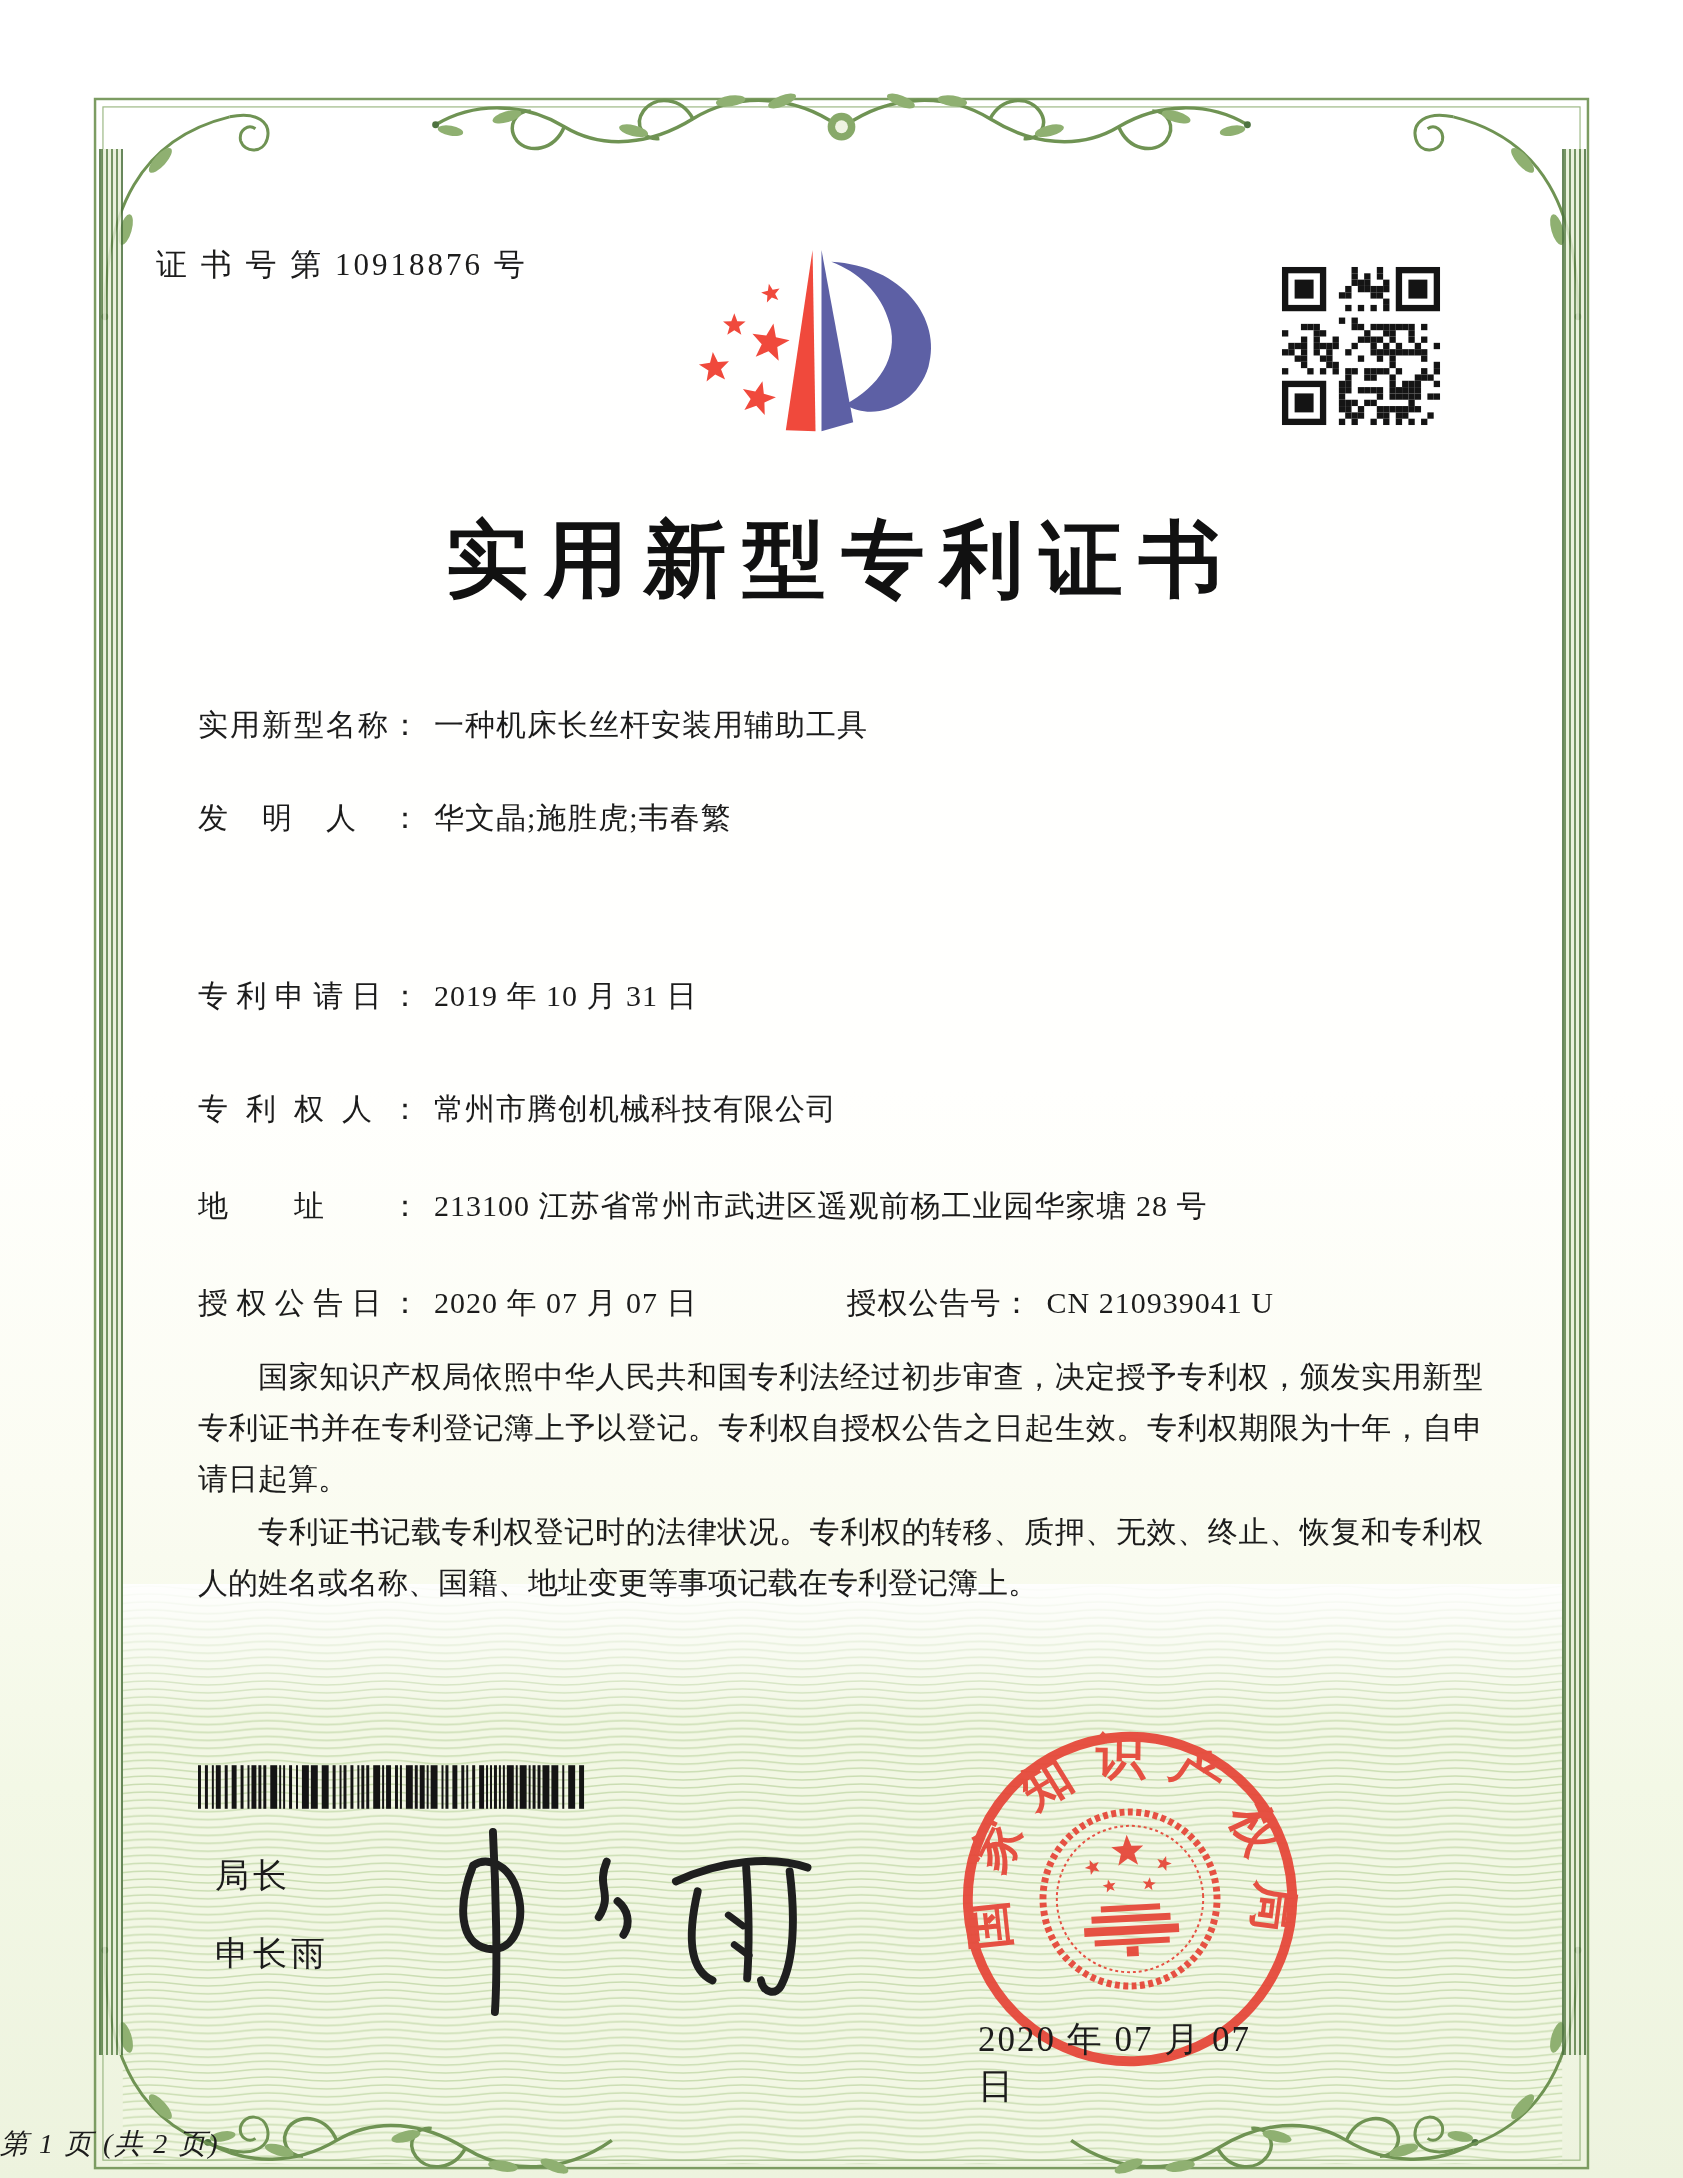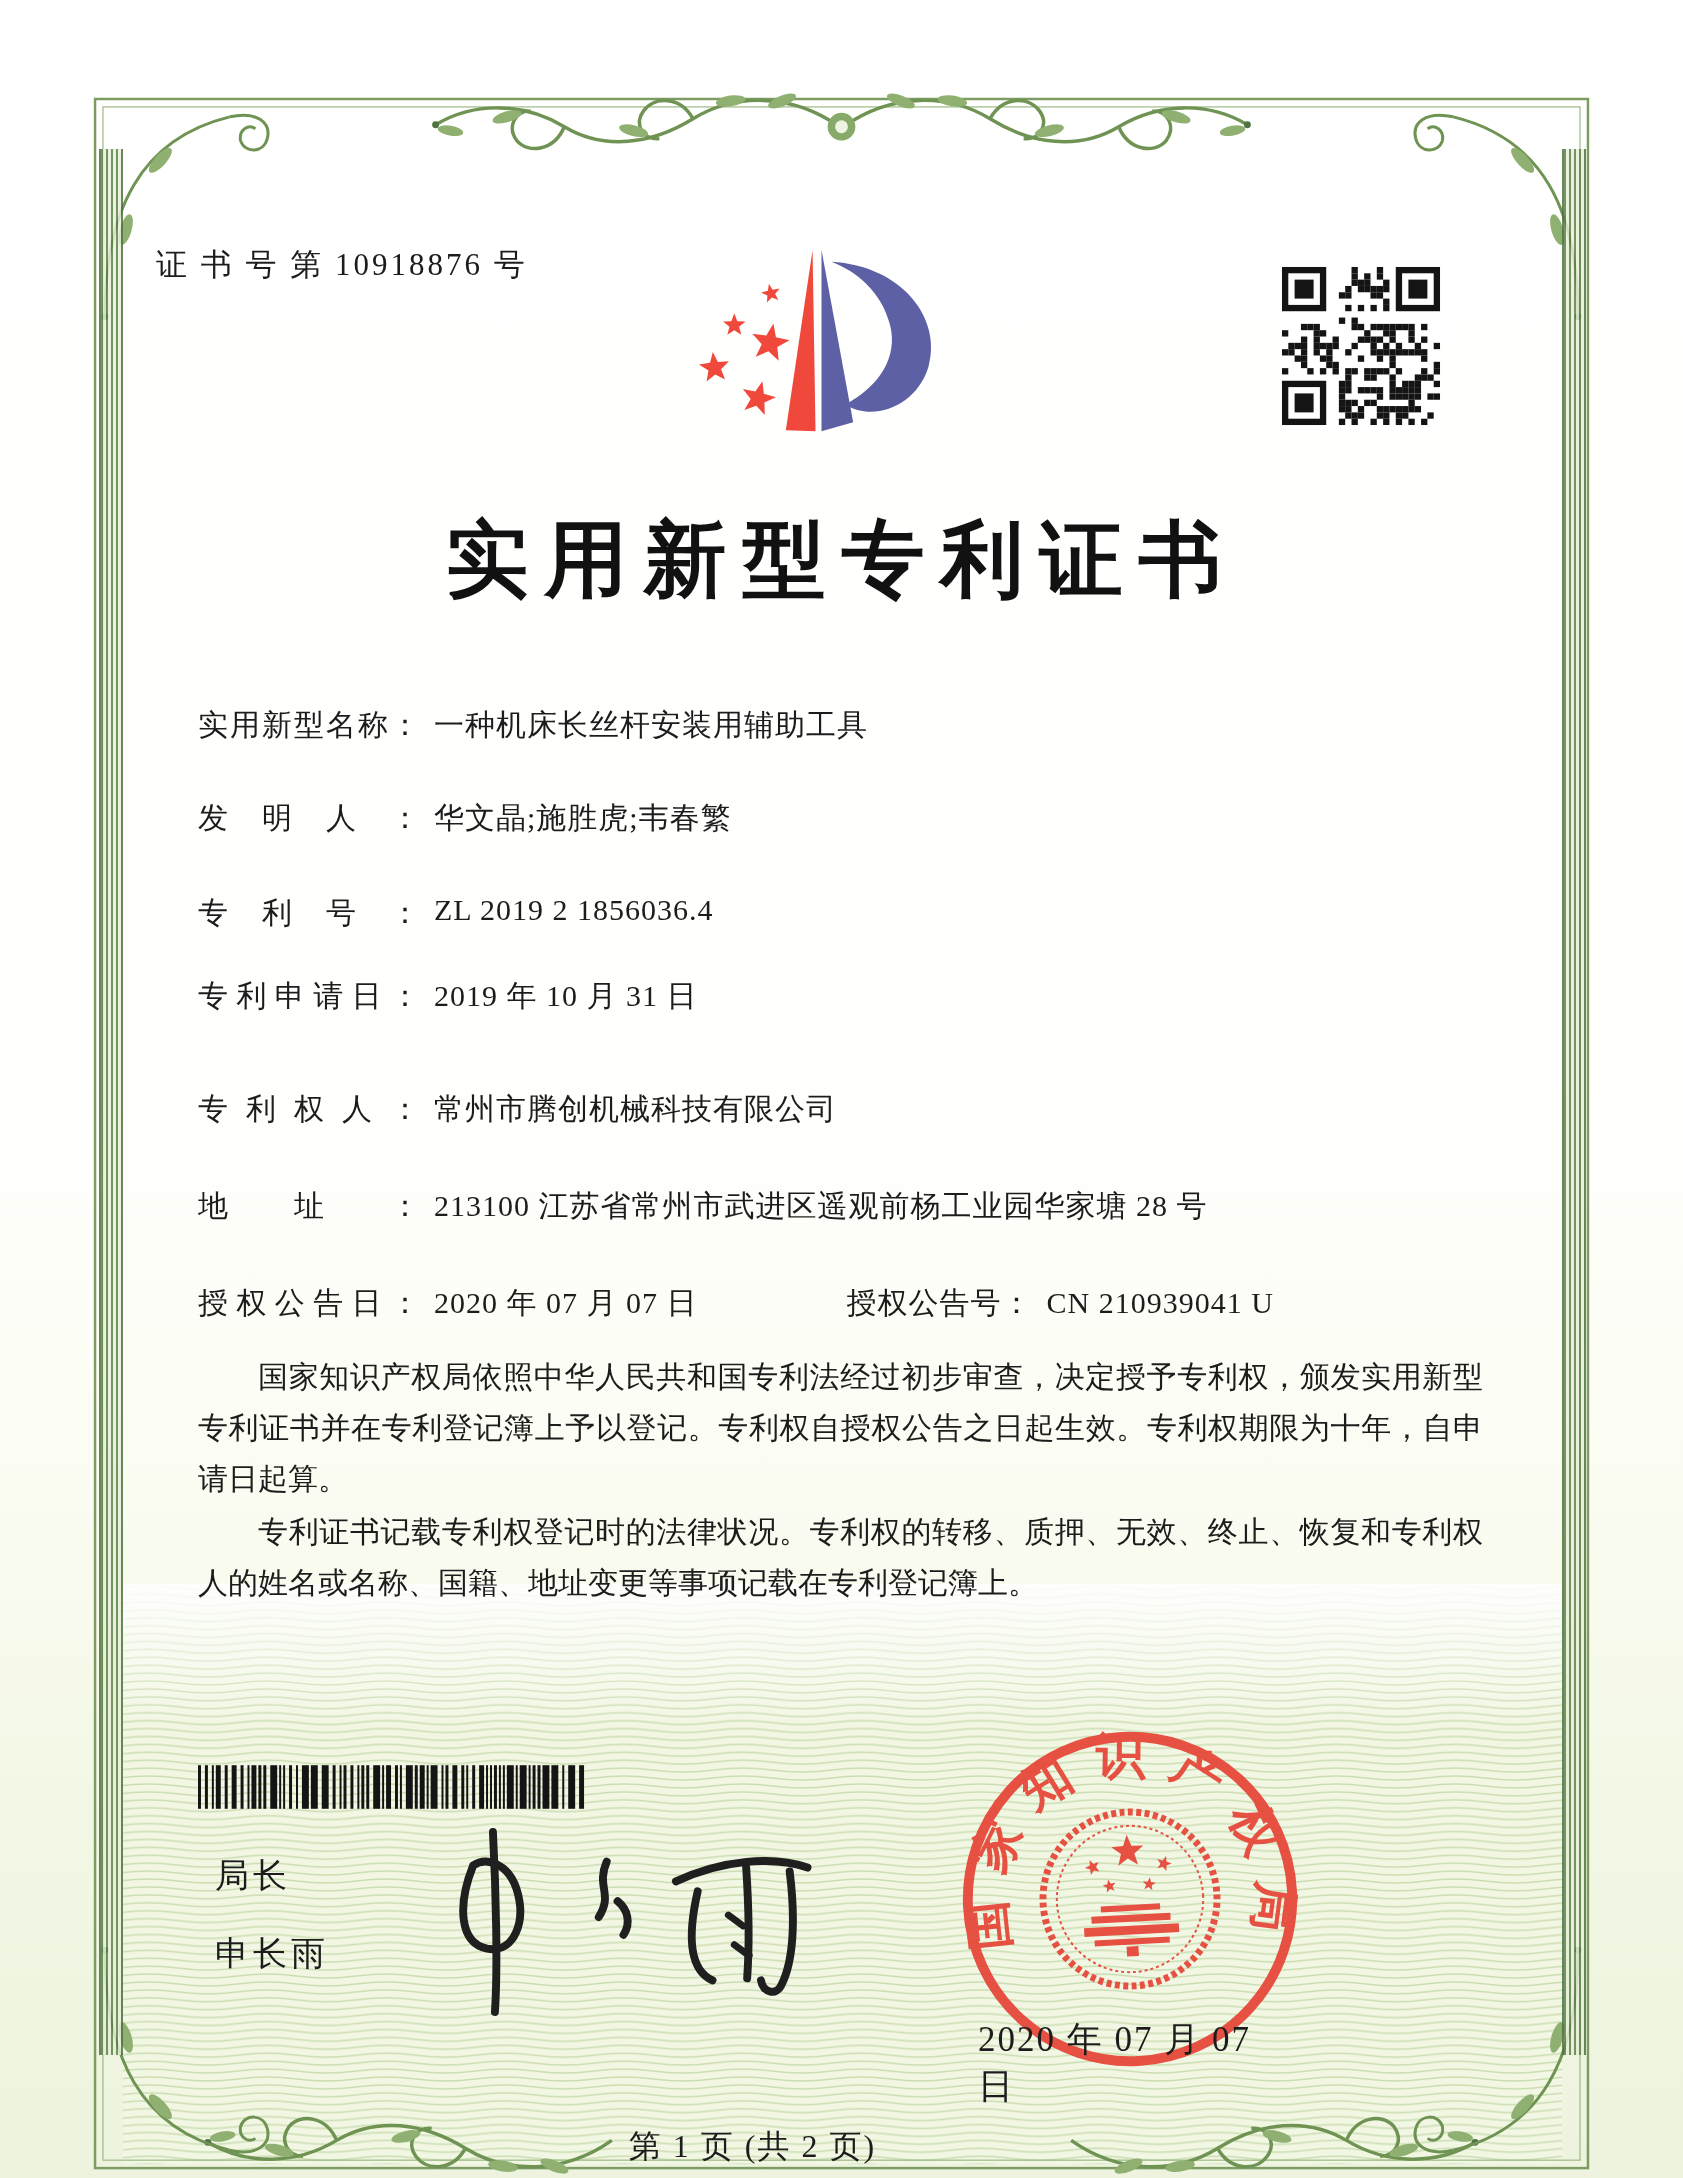--- a/index.html
+++ b/index.html
@@ -19,21 +19,21 @@
   .title{left:0;top:505px;width:1683px;text-align:center;font-size:83px;font-weight:bold;
     letter-spacing:16px;color:#111;}
   .row{left:198px;width:1297px;font-size:30px;white-space:nowrap;}
   .flabel{display:inline-block;width:222px;text-align:justify;text-align-last:justify;vertical-align:top;}
   .fvalue{margin-left:14px;letter-spacing:1px;}
   .grant2{margin-left:149px;}
   .paras{left:198px;top:1354px;width:1285px;font-size:30px;line-height:51px;text-align:justify;font-family:Liberation Mono, monospace;}
   .paras p{margin:0 0 2px 0;text-indent:2em;}
   .director{left:215px;font-size:34px;letter-spacing:4px;}
   .seal-date{left:978px;top:2016px;width:317px;font-size:35px;letter-spacing:2px;z-index:6;}
-  .footer{left:0;top:2125px;width:1505px;text-align:center;font-size:32px;letter-spacing:2px;}
+  .footer{left:0;top:2125px;width:1505px;font-size:28px;letter-spacing:2px;font-style:italic;}
   svg text{font-family:"Liberation Serif","DejaVu Serif",serif;}
 </style>
 </head>
 <body>
 
 <div class="page">
 
   <svg class="decor" viewBox="0 0 1700 2200">
     <defs>
       <pattern id="waves" width="120" height="8" patternUnits="userSpaceOnUse">
@@ -293,23 +293,20 @@
   </svg>
 
   <div class="abs title">实用新型专利证书</div>
 
   <div class="abs row" style="top:705px;">
     <span class="flabel">实用新型名称：</span><span class="fvalue">一种机床长丝杆安装用辅助工具</span>
   </div>
   <div class="abs row" style="top:798px;">
     <span class="flabel">发明人：</span><span class="fvalue">华文晶;施胜虎;韦春繁</span>
   </div>
-  <div class="abs row" style="top:893px;">
-    <span class="flabel">专利号：</span><span class="fvalue">ZL 2019 2 1856036.4</span>
-  </div>
   <div class="abs row" style="top:976px;">
     <span class="flabel">专利申请日：</span><span class="fvalue">2019 年 10 月 31 日</span>
   </div>
   <div class="abs row" style="top:1089px;">
     <span class="flabel">专利权人：</span><span class="fvalue">常州市腾创机械科技有限公司</span>
   </div>
   <div class="abs row" style="top:1186px;">
     <span class="flabel">地址：</span><span class="fvalue">213100 江苏省常州市武进区遥观前杨工业园华家塘 28 号</span>
   </div>
   <div class="abs row" style="top:1283px;">

